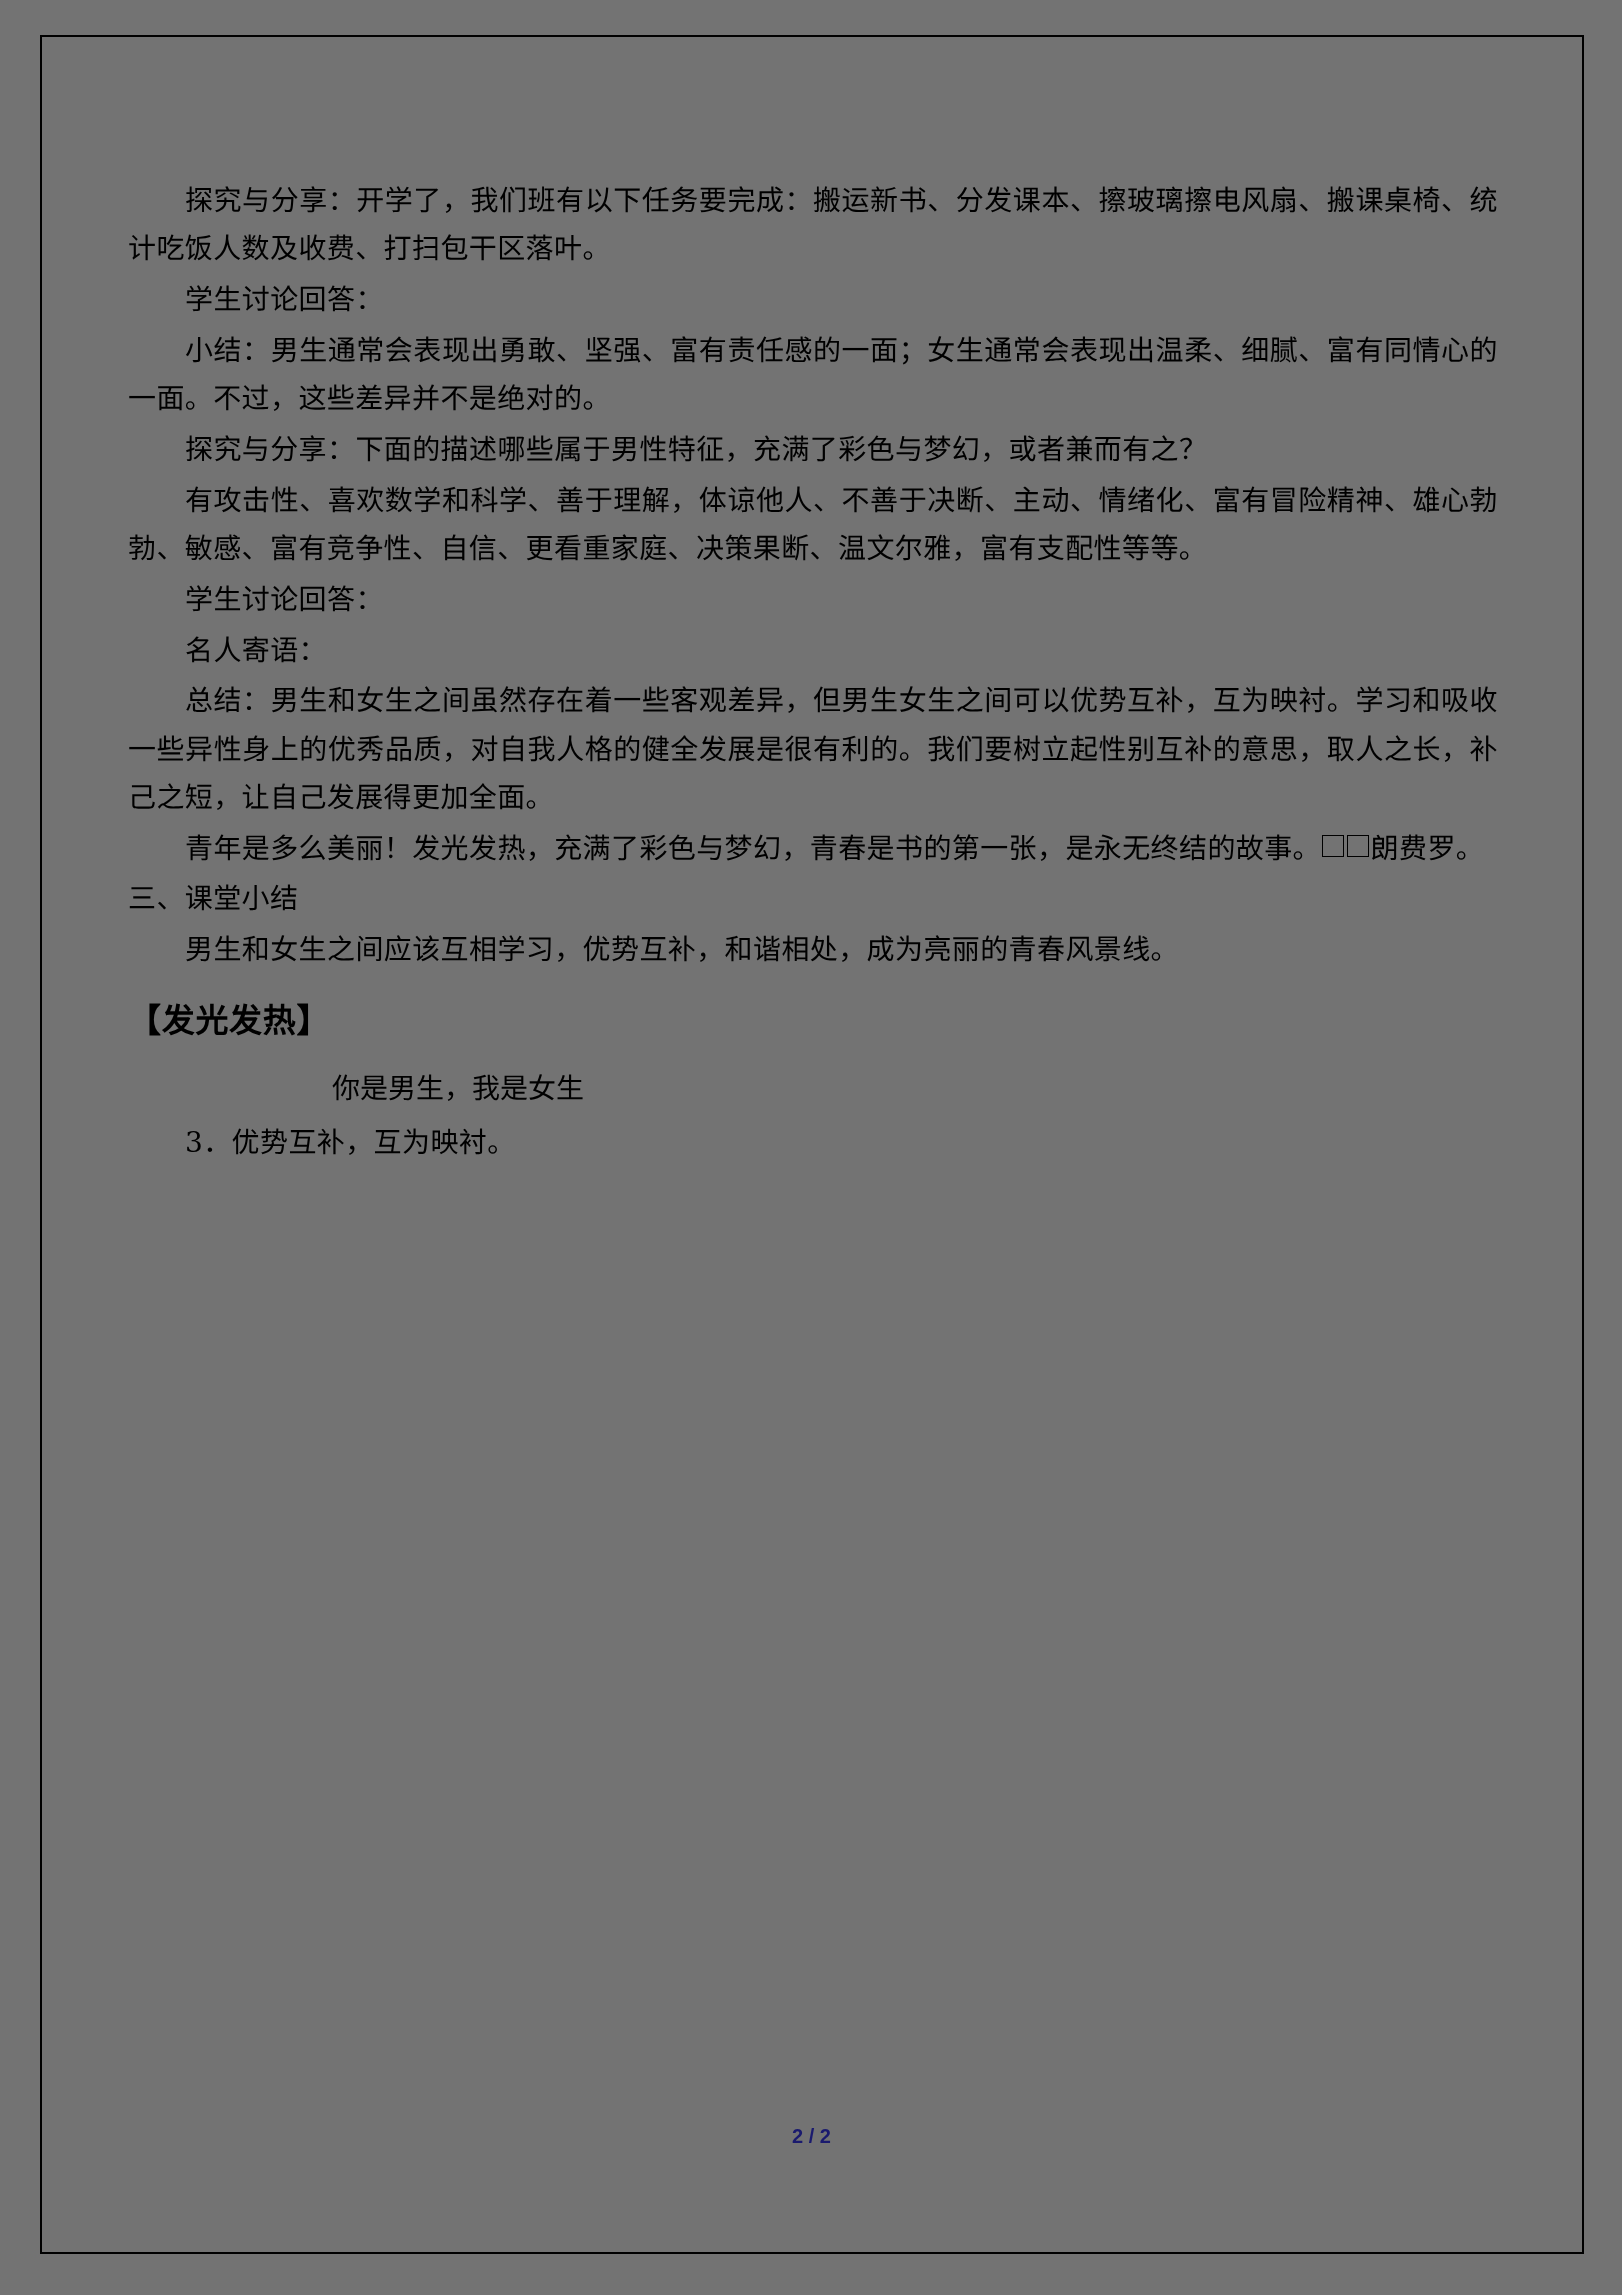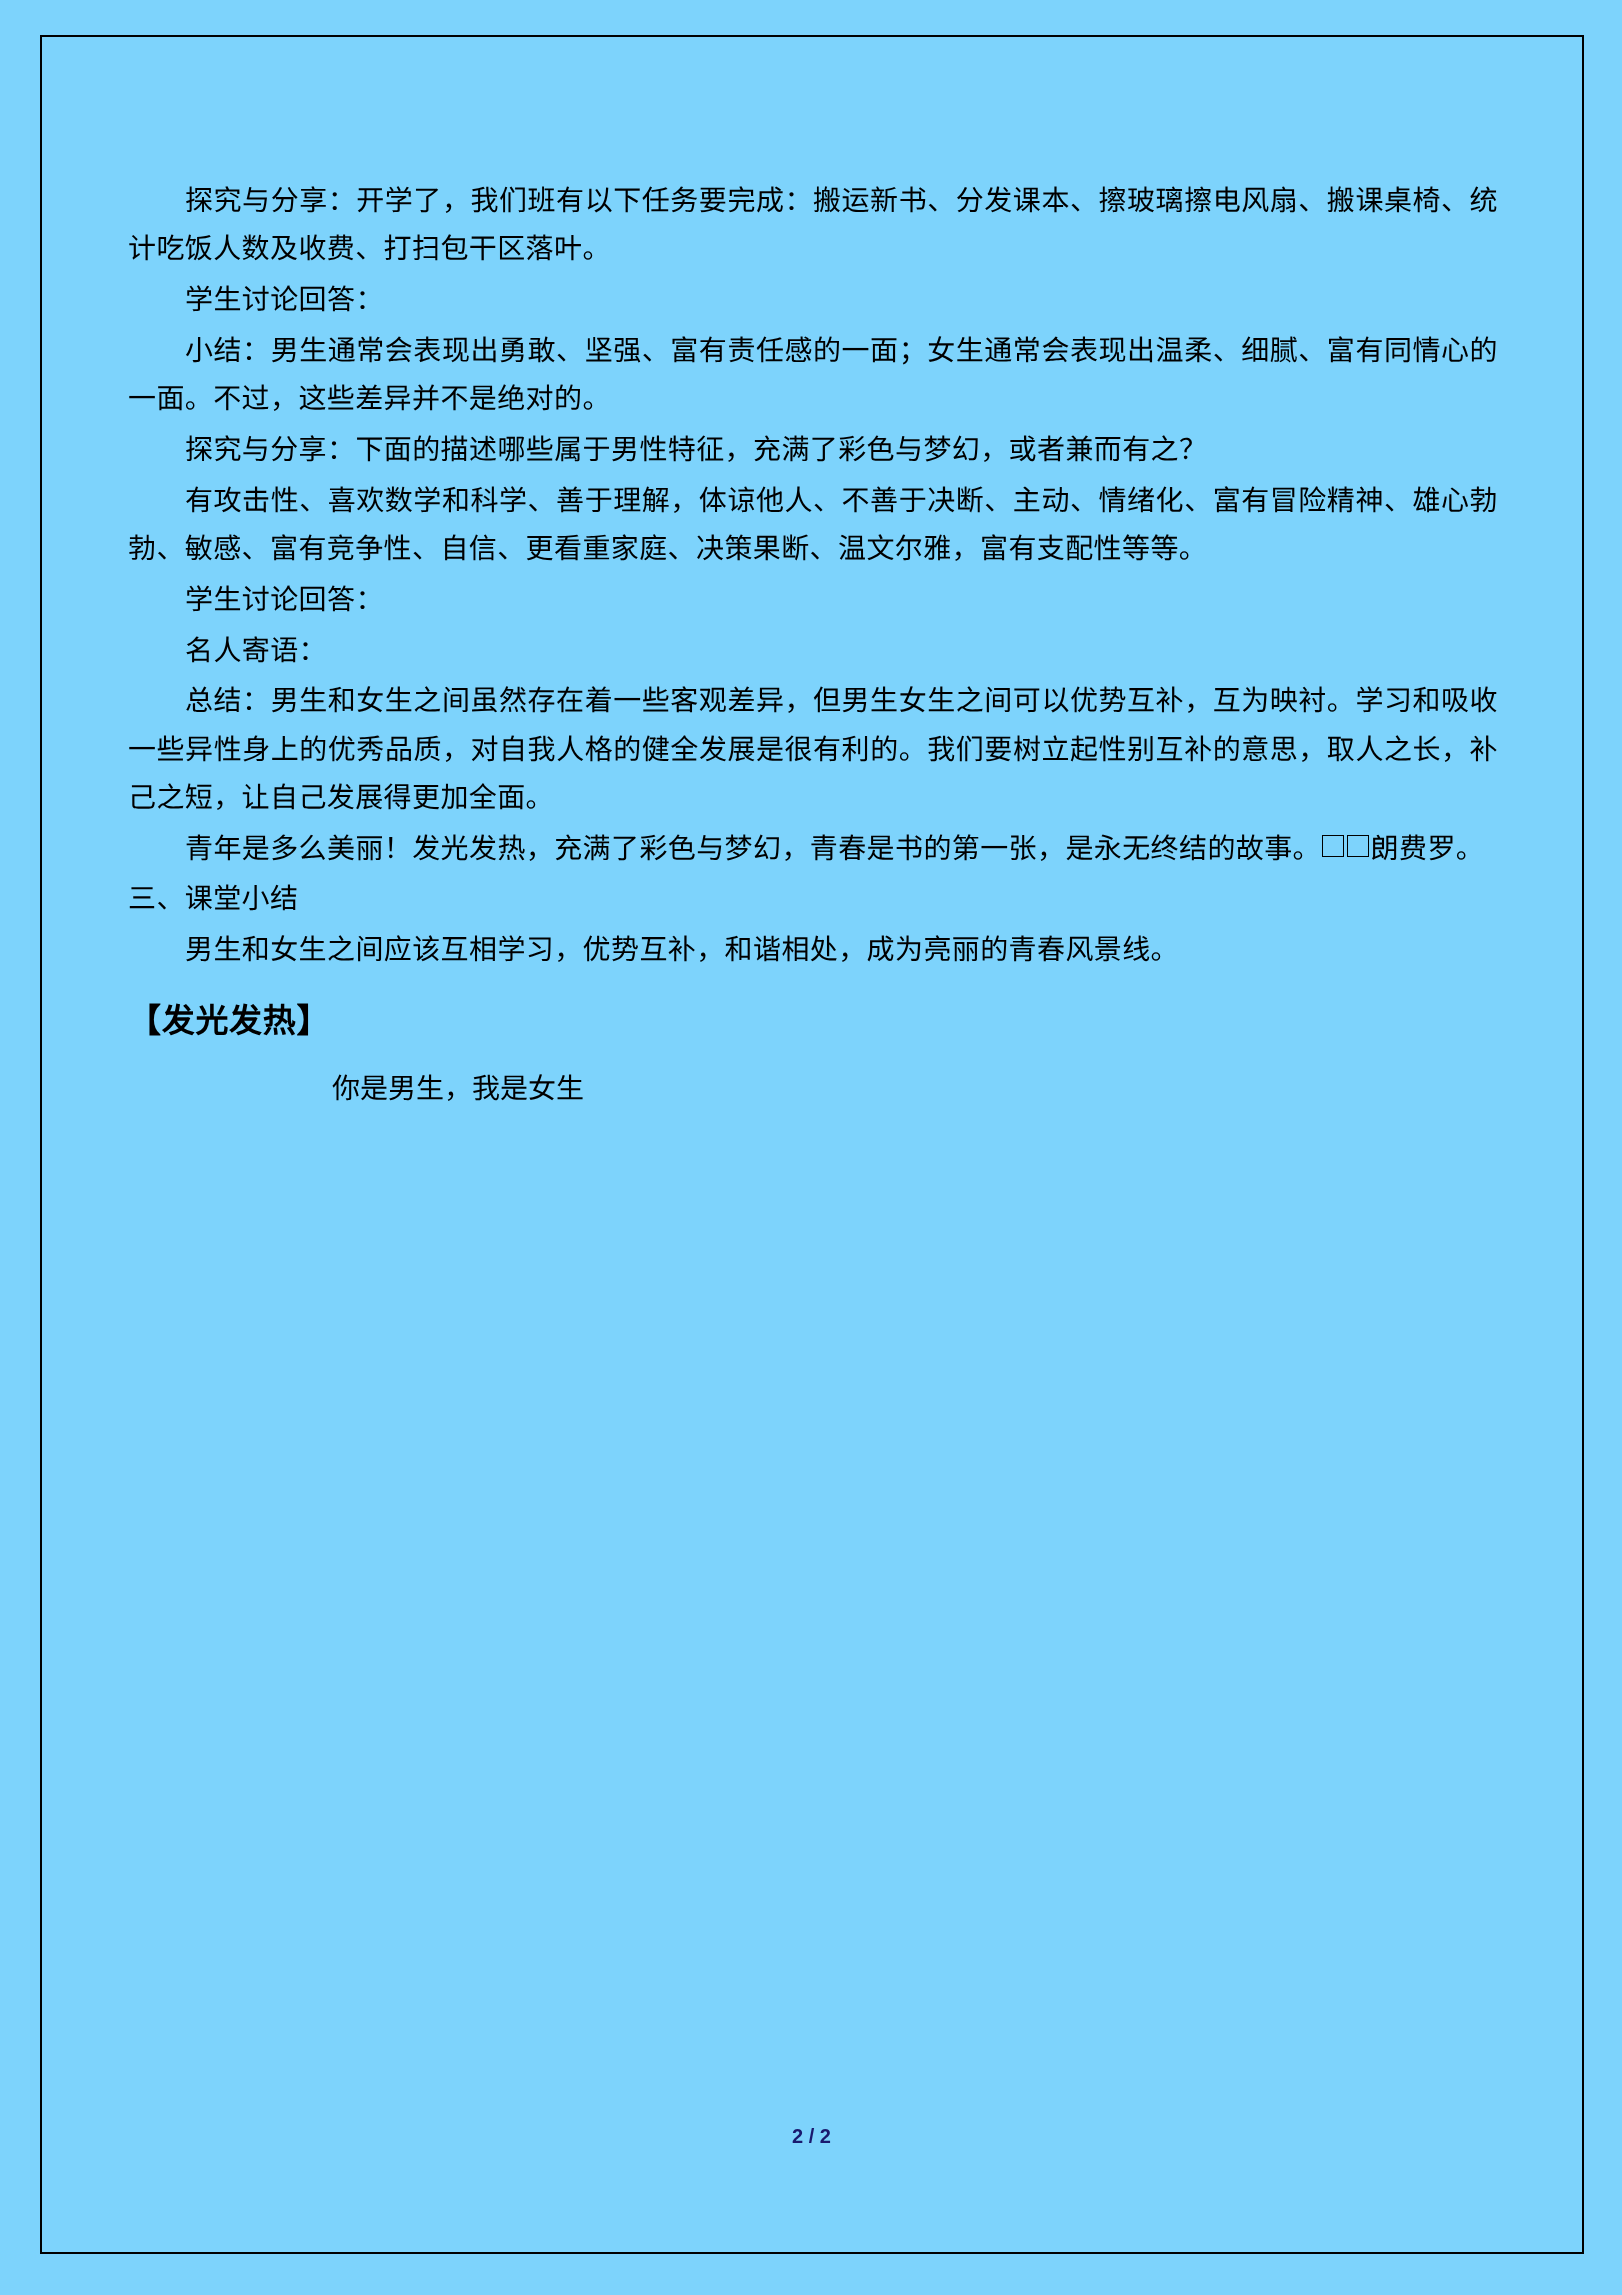--- a/index.html
+++ b/index.html
@@ -9,21 +9,21 @@
   }
   body {
     font-family: "DejaVu Serif", "Liberation Serif", serif;
     color: #000000;
   }
   .page {
     position: relative;
     width: 1623px;
     height: 2295px;
     margin: 0 auto;
-    background: #7dd3fc;
+    background: #737373;
     box-sizing: border-box;
   }
   
   .page-border {
     position: absolute;
     left: 40px;
     top: 35px;
     width: 1544px;
     height: 2219px;
     border: 2px solid #000000;
@@ -119,18 +119,19 @@
     <p class="para indent"><span>青年是多么美丽！发光发热，充满了彩色与梦幻，青春是书的第一张，是永无终结的故事。</span><span class="box-char"></span><span class="box-char"></span><span>朗费罗。</span></p>
 
     <p class="para noindent">三、课堂小结</p>
 
     <p class="para indent">男生和女生之间应该互相学习，优势互补，和谐相处，成为亮丽的青春风景线。</p>
 
     <p class="heading-bold">【发光发热】</p>
 
     <p class="board-title">你是男生，我是女生</p>
 
+    <p class="board-item">3．优势互补，互为映衬。</p>
 
   </div>
 
   <div class="footer">2 / 2</div>
 </div>
 
 
 </body></html>

